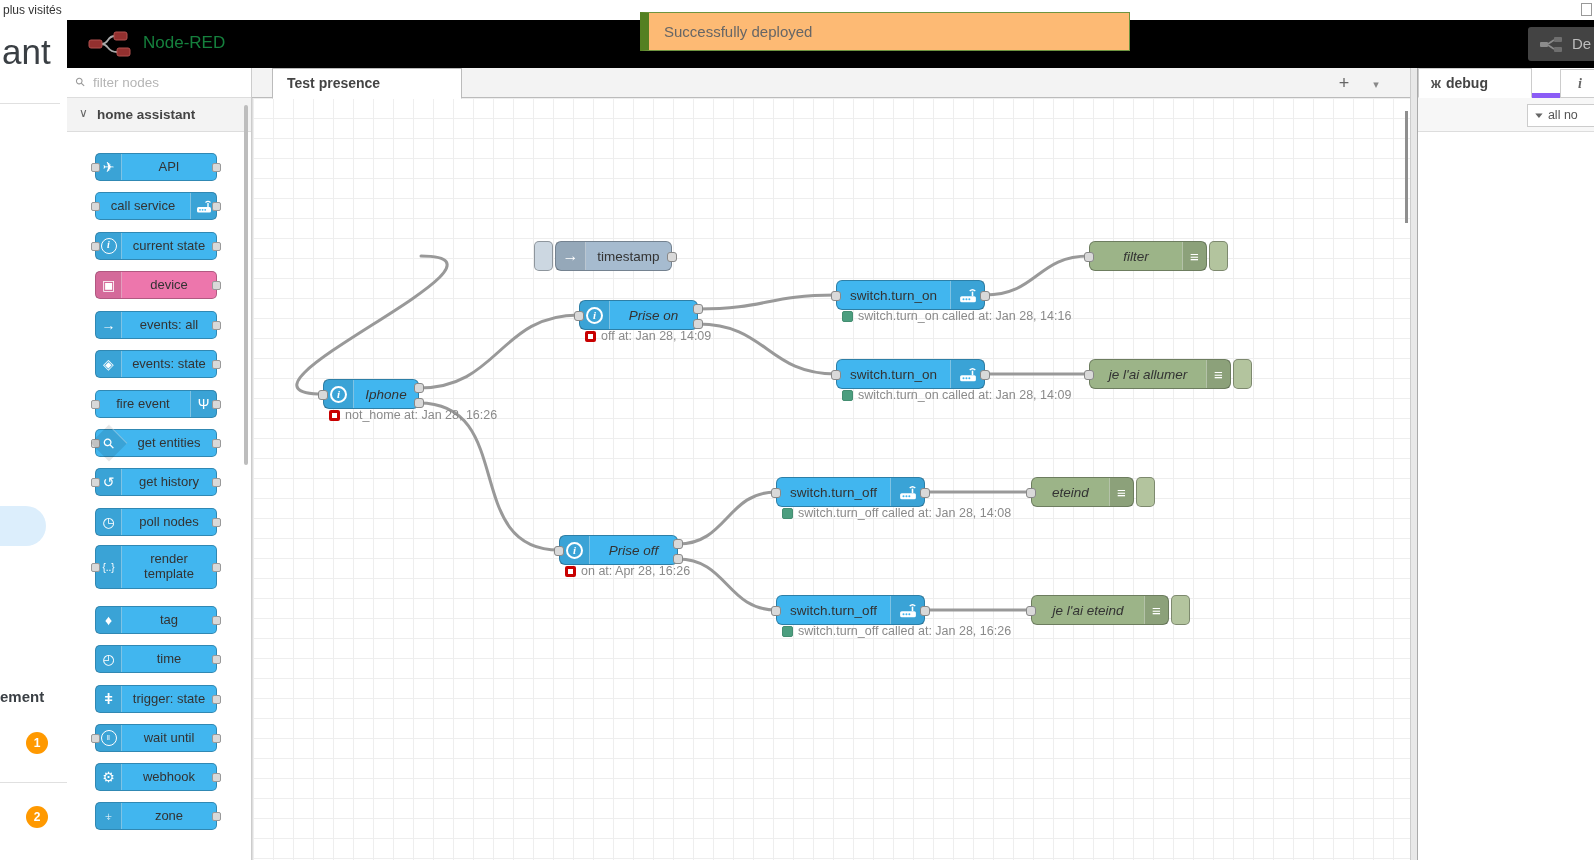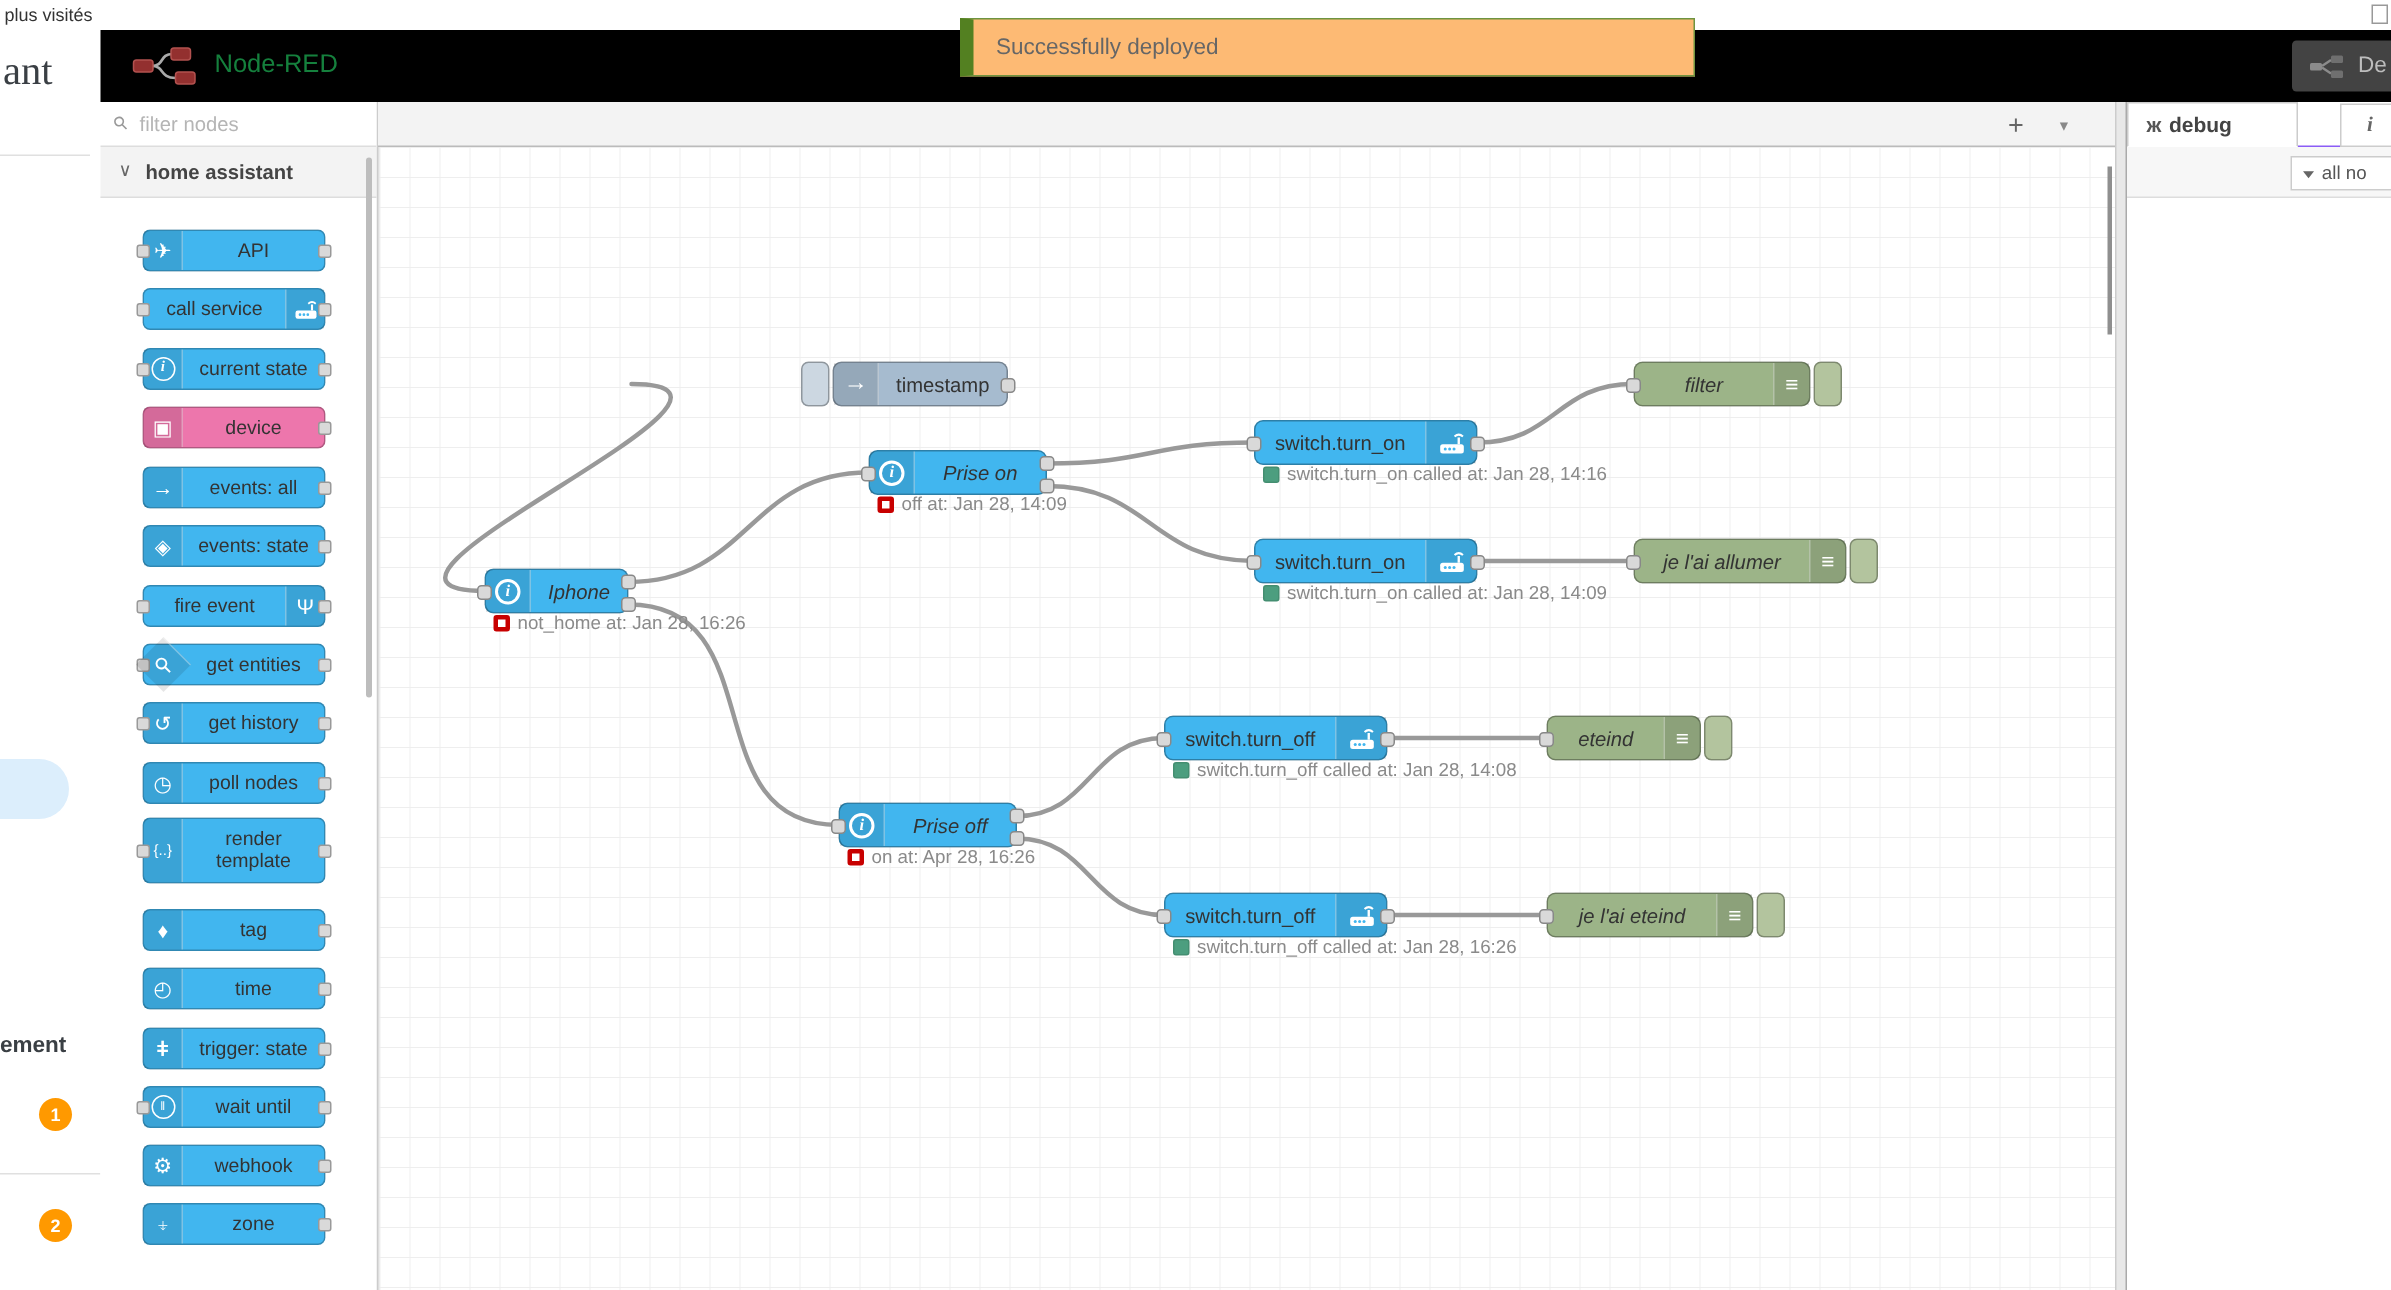--- a/index.html
+++ b/index.html
@@ -6,21 +6,21 @@
   html,body { width:1594px; height:860px; overflow:hidden;
               font-family:"Liberation Sans", sans-serif; background:#fff; }
 
   
   #bookmarkbar { position:absolute; left:0; top:0; width:1594px; height:20px; background:#fff; }
   #bookmarkbar .bm { position:absolute; left:3px; top:3px; font-size:12px; color:#333; }
   #bookmarkbar .corner-box { position:absolute; right:2px; top:3px; width:11px; height:13px; border:1px solid #999; background:#fff; }
 
   
   #ha-strip { position:absolute; left:0; top:20px; width:67px; height:840px; background:#fff; }
-  #ha-strip .ha-title { position:absolute; left:2px; top:12px; font-size:27px; font-weight:500; color:#3a3f44;font-family:Liberation Serif, serif; }
+  #ha-strip .ha-title { position:absolute; left:2px; top:12px; font-size:35px; font-weight:500; color:#3a3f44; }
   #ha-strip .ha-div1 { position:absolute; left:0; top:83px; width:60px; border-top:1px solid #e0e0e0; }
   #ha-strip .blue-row { position:absolute; left:-10px; top:486px; width:56px; height:40px; background:#dceefc; border-radius:0 22px 22px 0; }
   #ha-strip .ha-menu { position:absolute; left:0; top:668px; font-size:15px; font-weight:700; color:#3a3f44; }
   #ha-strip .badge { position:absolute; width:22px; height:22px; border-radius:50%; background:#f90; color:#fff; font-size:12px; font-weight:700; text-align:center; line-height:22px; }
   #ha-strip .b1 { left:26px; top:712px; }
   #ha-strip .b2 { left:26px; top:786px; }
   #ha-strip .ha-div2 { position:absolute; left:0; top:762px; width:67px; border-top:1px solid #e0e0e0; }
 
   
   #nr-header { position:absolute; left:67px; top:20px; width:1527px; height:48px; background:#000; }
@@ -96,21 +96,21 @@
 
   .nstatus { position:absolute; display:flex; align-items:center; gap:5px; z-index:3; font-size:12.5px; color:#8a8a8a; white-space:nowrap; }
   .sdot { width:11px; height:11px; border-radius:2px; }
   .sdot.red { background:#fff; border:3px solid #c80000; }
   .sdot.green { background:#4c9e7f; border:1px solid #448e71; }
 
   
   #divider { position:absolute; left:1410px; top:68px; width:8px; height:792px; background:#e8e8e8;
              border-left:1px solid #ccc; border-right:1px solid #aaa; }
   #debug-panel { position:absolute; left:1418px; top:68px; width:176px; height:792px; background:#fff; overflow:hidden; }
-  #debug-panel .dhead { position:absolute; left:0; top:0; width:176px; height:30px; background:#fff; border-bottom:1px solid #8b5cf6; }
+  #debug-panel .dhead { position:absolute; left:0; top:0; width:176px; height:30px; background:#fff; border-bottom:5px solid #8b5cf6; }
   #debug-panel .dtab { position:absolute; left:0px; top:0px; width:114px; height:30px; background:#fff; border:1px solid #ccc; border-bottom:1px solid #fff;
                        font-size:14px; font-weight:700; color:#444; padding:6px 0 0 12px; }
   #debug-panel .dtab .bug { font-weight:700; color:#555; margin-right:5px; }
   #debug-panel .ibtn { position:absolute; left:142px; top:1px; width:40px; height:29px; background:#fff; border:1px solid #ccc;
                        font:italic 700 14px "Liberation Serif", serif; color:#666; text-align:center; line-height:27px; }
   #debug-panel .dtoolbar { position:absolute; left:0; top:30px; width:176px; height:34px; background:#f7f7f7; border-bottom:1px solid #ddd; }
   #debug-panel .filterbtn { position:absolute; left:109px; top:6px; width:90px; height:23px; background:#fff; border:1px solid #ccc;
                             font-size:12.5px; color:#555; padding:3px 0 0 6px; }
   #debug-panel .funnel { display:inline-block; transform:scaleX(1.25) scaleY(0.8); font-size:10px; color:#666; margin-right:4px; }
 </style>
@@ -291,20 +291,21 @@
       <span class="plabel">zone</span>
       <span class="pport r"></span>
     </div>
 
   </div>
   <div class="pscroll"></div>
 </div>
 
 <div id="workspace">
   <div id="tabbar">
+    <div class="tab active" style="left:20px;  width:190px">Test presence</div>
     <div id="tab-add">+</div>
     <div id="tab-caret">▾</div>
   </div>
 
   <div id="canvas">
     <svg class="wires" width="1158" height="762">
       <g fill="none" stroke="#999999" stroke-width="3" stroke-linecap="round">
         <path d="M168,158 C288,158 -50,296 70,296"></path>
         <path d="M166,290 C246,290 246,217 326,217"></path>
         <path d="M166,305 C264,305 208,452 306,452"></path>

